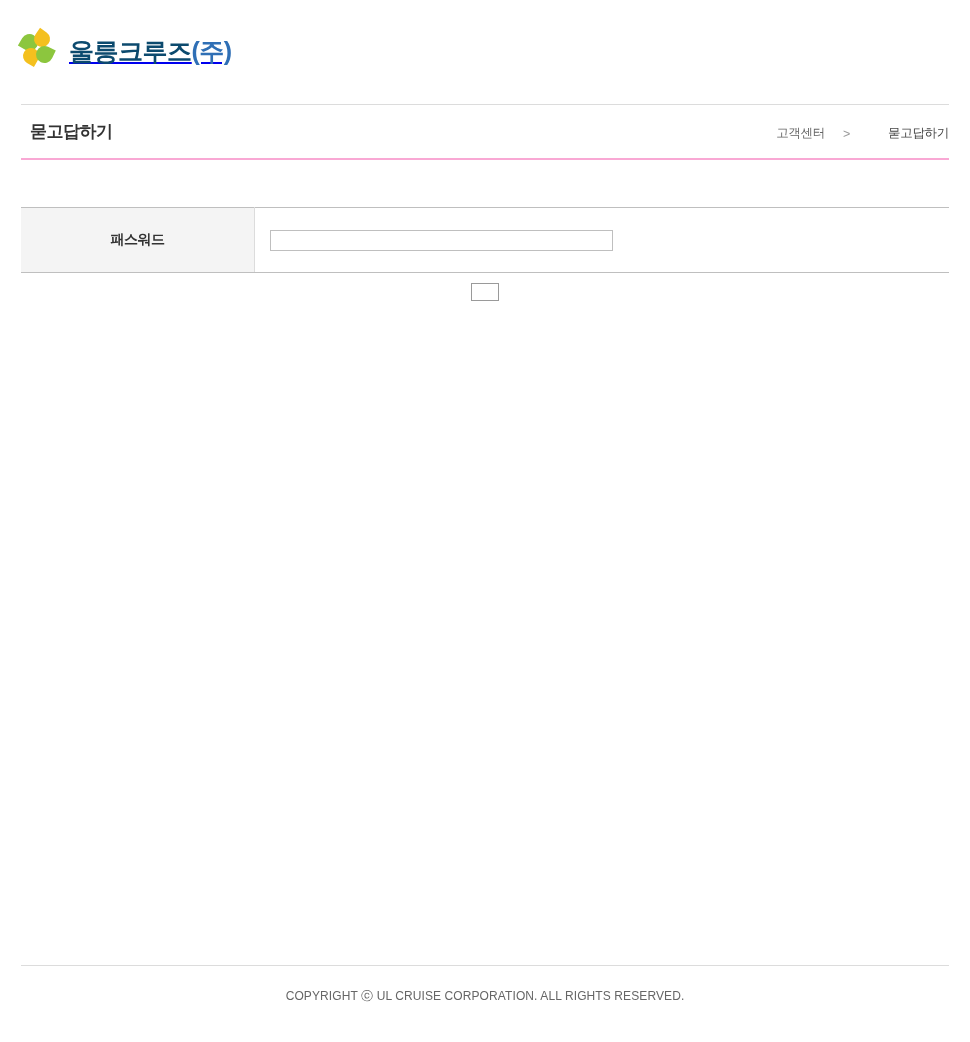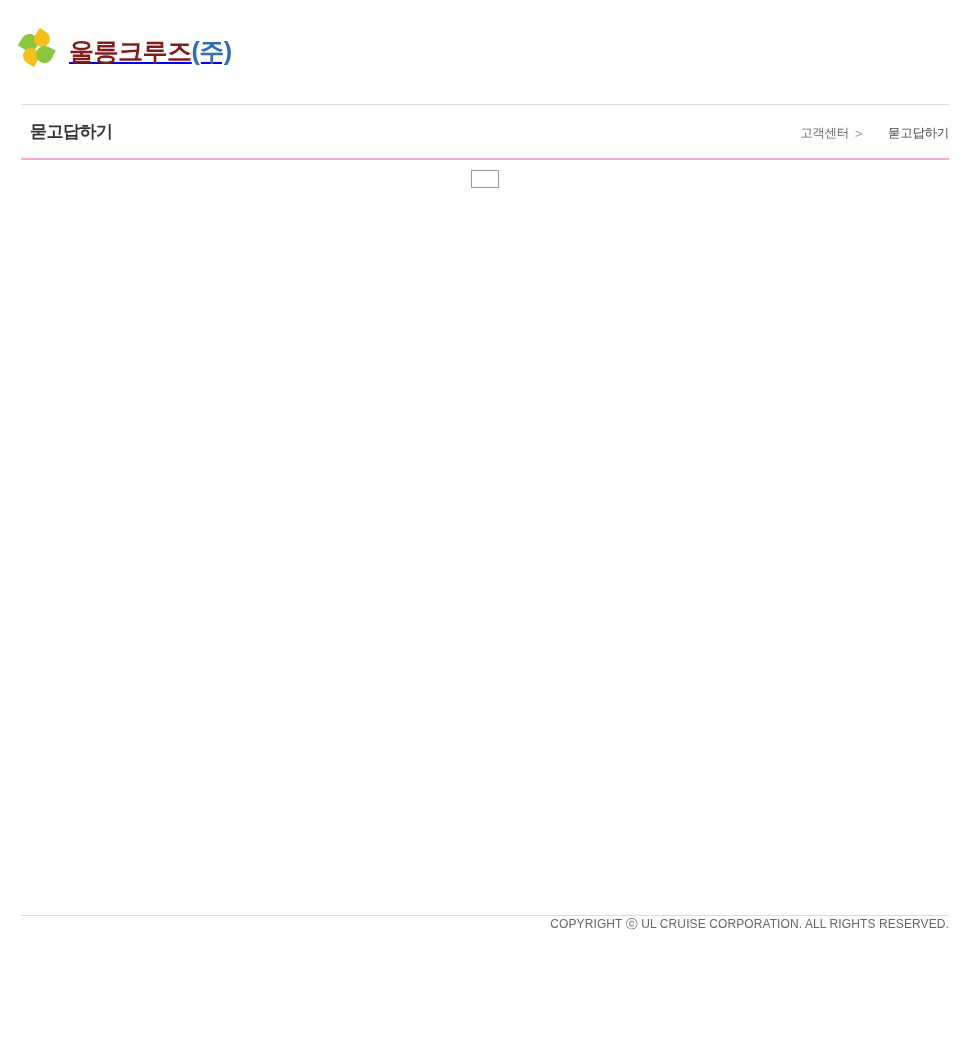--- a/index.html
+++ b/index.html
@@ -65,21 +65,21 @@
     left: 15px; top: 15px;
     background: #8cc63e;
     transform: rotate(205deg);
   }
   .logo-text {
     font-size: 25px;
     font-weight: bold;
     letter-spacing: -0.5px;
     white-space: nowrap;
   }
-  .logo-text .kr { color: #7f1d1d; }
+  .logo-text .kr { color: #0c4a6e; }
   .logo-text .suffix { color: #2f6fb5; }
 
   
   .title-bar {
     height: 53px;
     border-top: 1px solid #dcdcdc;
     border-bottom: 2px solid #f9a8d4;
     margin: 0 21px;
     position: relative;
     background: #ffffff;
@@ -95,21 +95,21 @@
   }
   .breadcrumb {
     position: absolute;
     right: 0px;
     top: 20px;
     font-size: 12.5px;
     color: #666666;
     letter-spacing: -0.3px;
     display: flex;
     align-items: center;
-    gap: 4px;
+    gap: 16px;
   }
   .breadcrumb .crumb-sep { color: #999999; margin: 0 2px; }
   .breadcrumb .crumb-current {
     color: #444444;
     margin-left: 20px;
   }
 
   
   .content {
     margin: 0 21px;
@@ -169,23 +169,24 @@
     color: #333333;
     cursor: pointer;
     overflow: hidden;
   }
 
   
   .footer {
     position: absolute;
     left: 21px;
     right: 21px;
-    top: 915px;
+    top: 965px;
     border-top: 1px solid #dcdcdc;
-    text-align: right;
+    padding-top: 22px;
+    text-align: center;
   }
   .copyright {
     font-size: 12px;
     color: #666666;
     letter-spacing: 0.1px;
   }
 </style>
 </head>
 <body>
 
@@ -206,20 +207,30 @@
 <div class="title-bar">
   <div class="page-title">묻고답하기</div>
   <div class="breadcrumb">
     <span>고객센터</span>
     <span class="crumb-sep">&gt;</span>
     <span class="crumb-current">묻고답하기</span>
   </div>
 </div>
 
 <div class="content">
+  <table class="form-table">
+    <tbody>
+        <tr>
+      <td class="label-cell">패스워드</td>
+      <td class="input-cell">
+        <input class="pw-input" type="password" placeholder="" style="">
+      </td>
+    </tr>
+  </tbody>
+    </table>
 
   <div class="submit-row">
     <button class="submit-btn"></button>
   </div>
 </div>
 
 <div class="footer">
   <div class="copyright">COPYRIGHT ⓒ UL CRUISE CORPORATION. ALL RIGHTS RESERVED.</div>
 </div>
 

